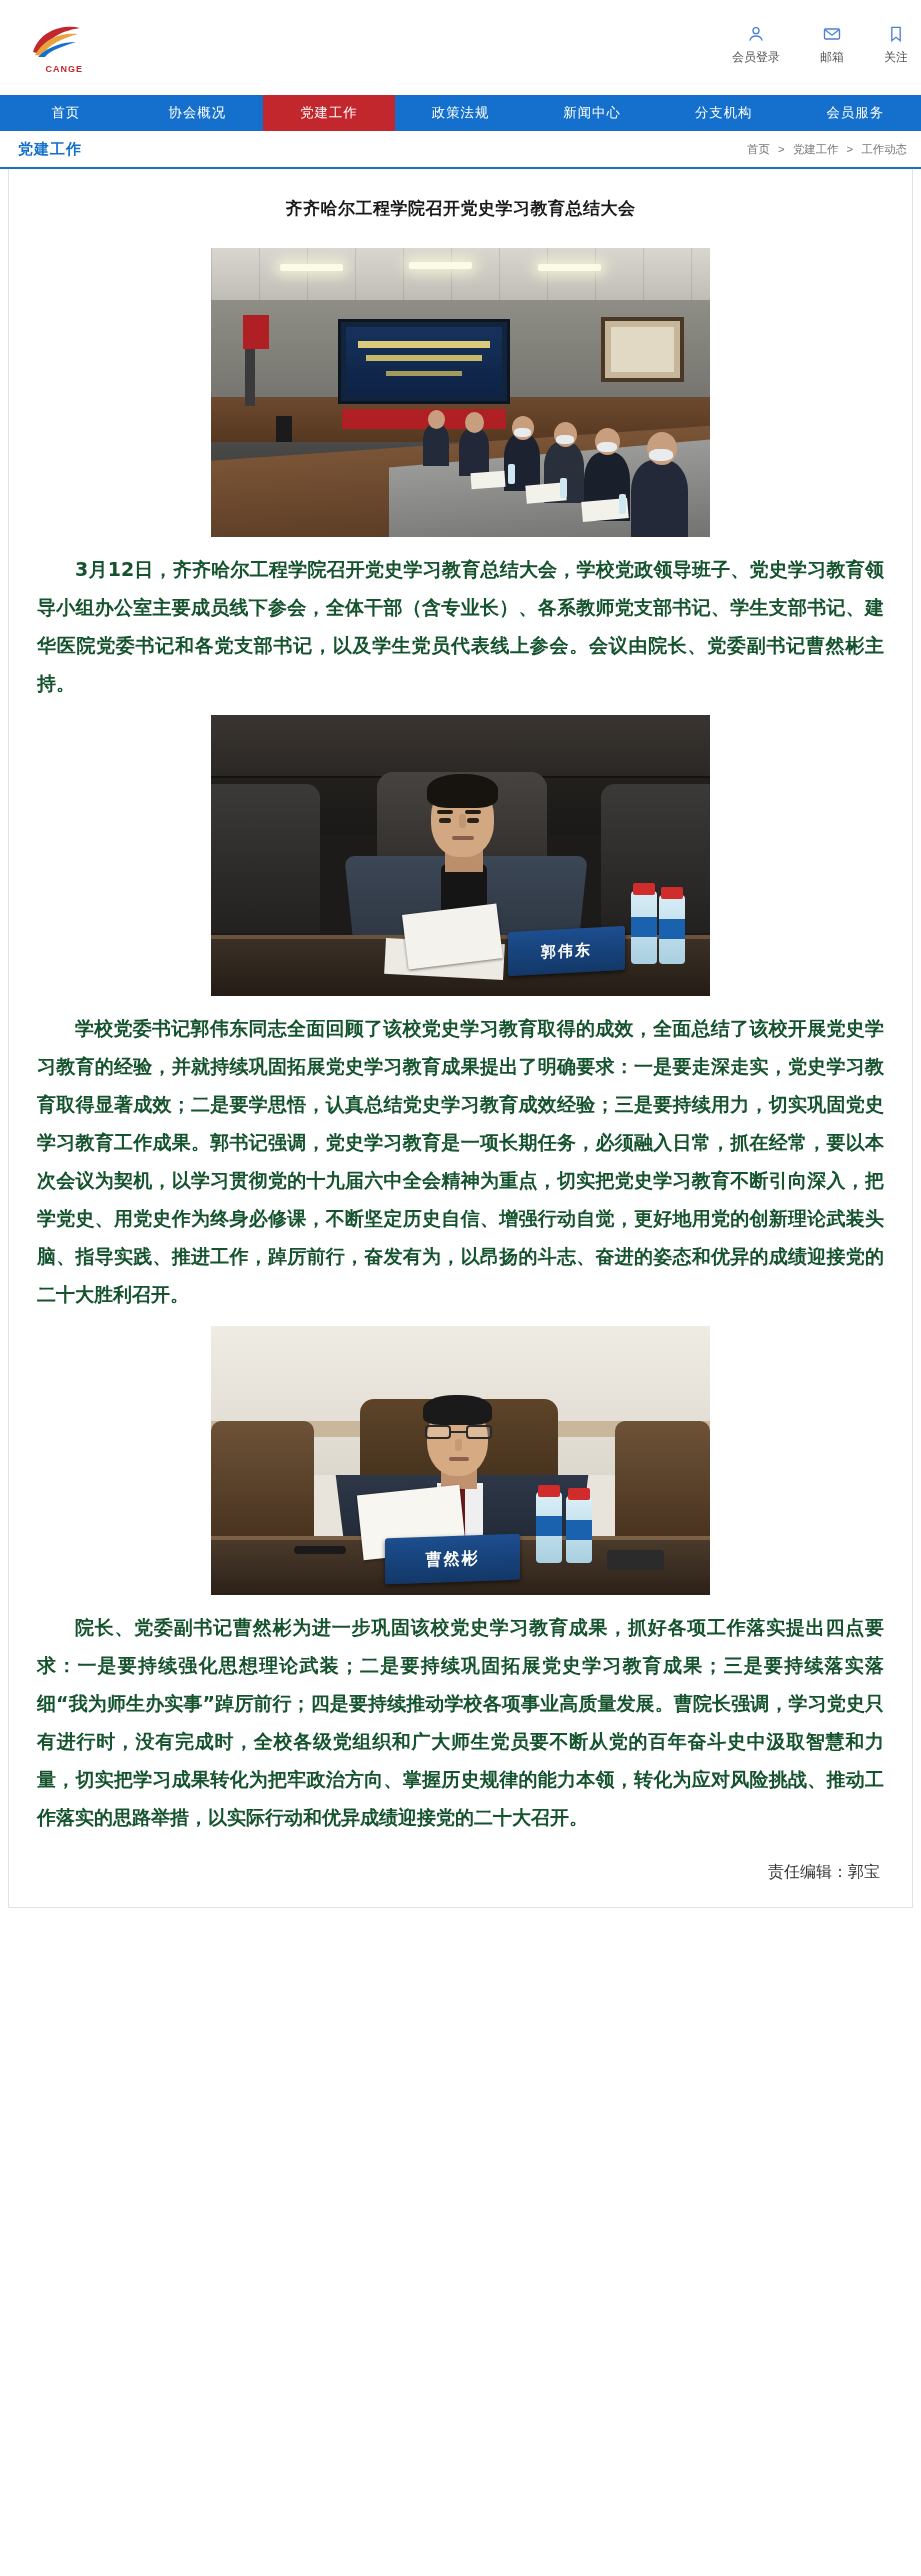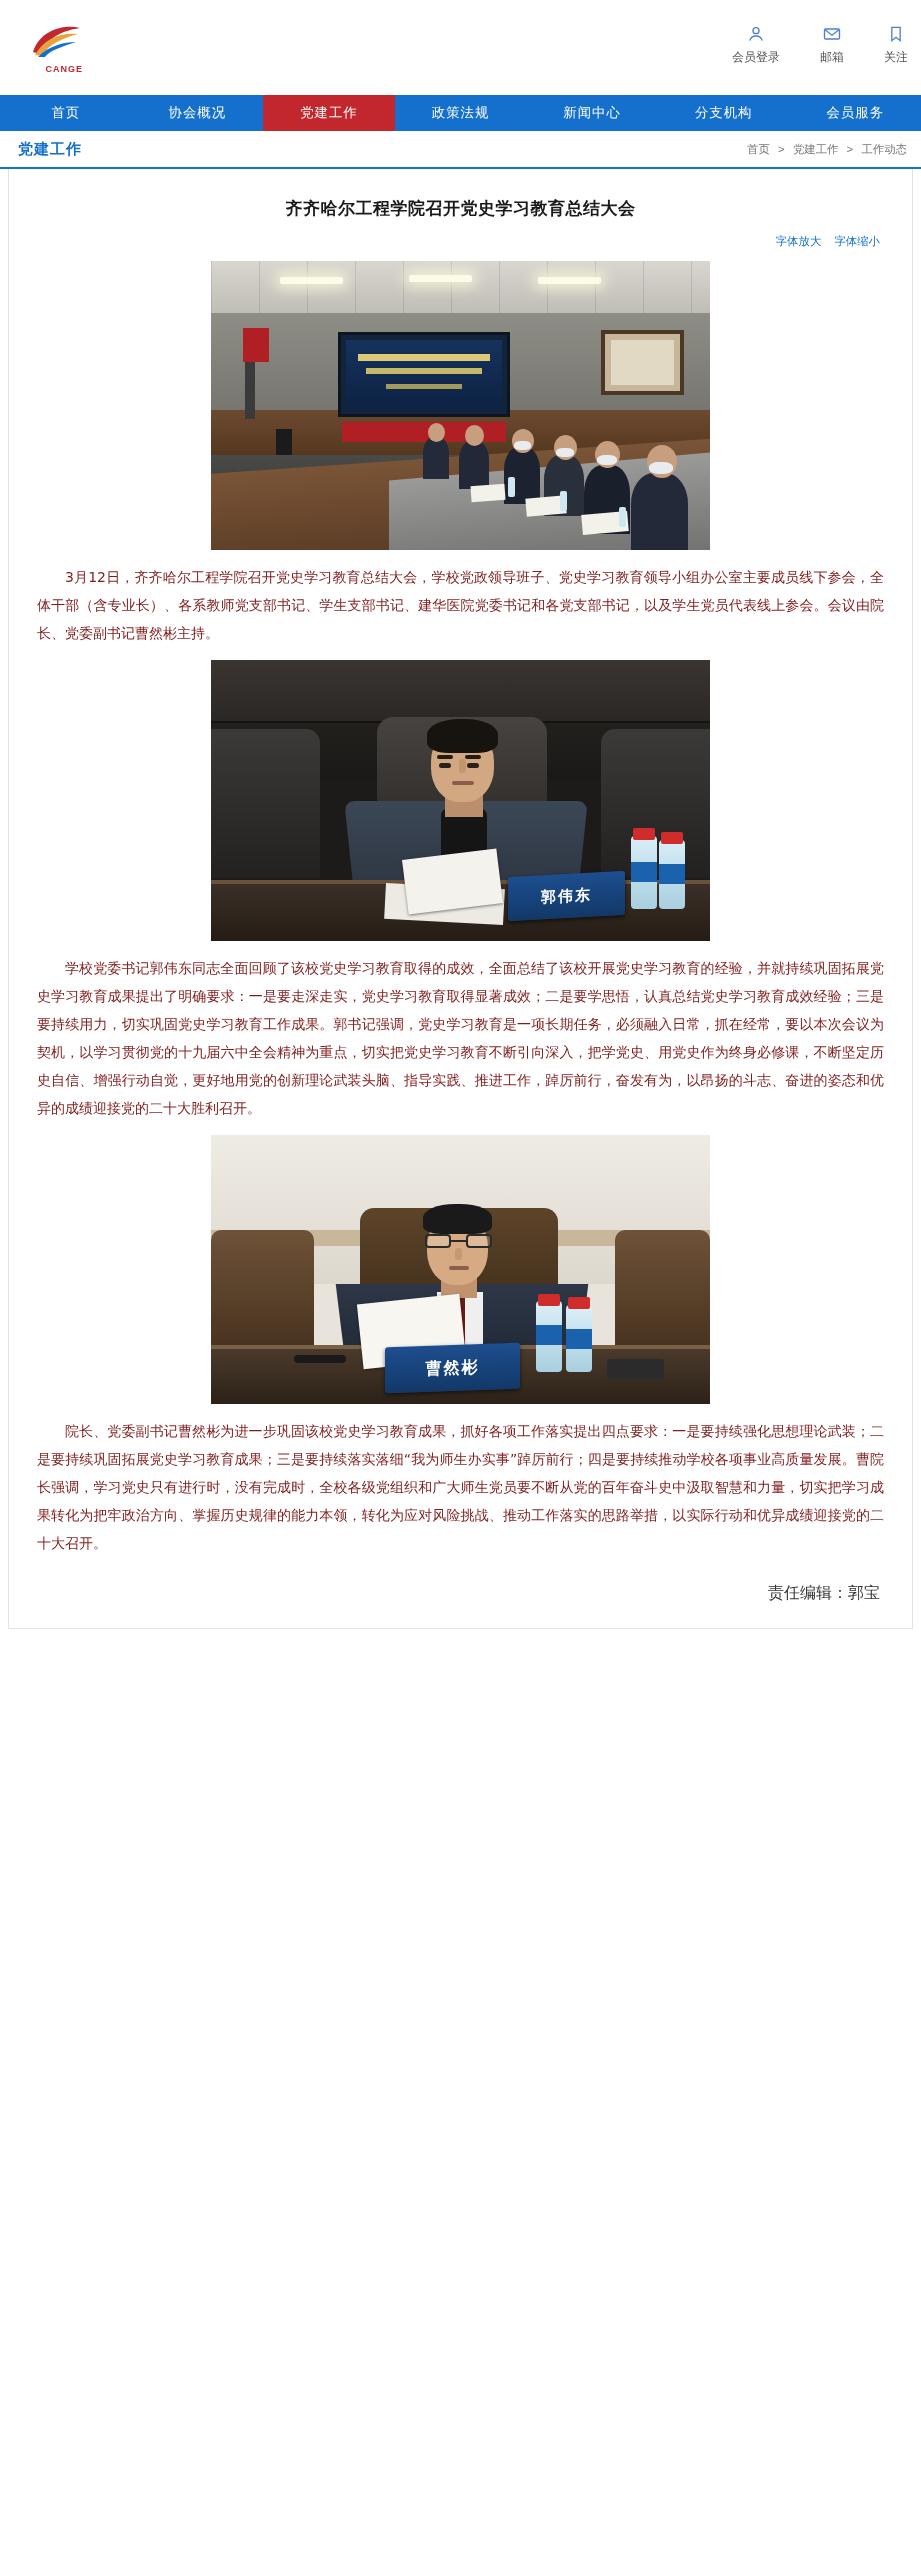--- a/index.html
+++ b/index.html
@@ -77,37 +77,38 @@
   .crumb-sep { margin: 0 5px; color: #aaa; }
 
   
   .article {
     border: 1px solid #e2e2e2; border-top: none;
     margin: 0 8px; padding: 22px 28px 10px;
     background: #fff;
   }
   .art-title {
     text-align: center; font-size: 17px; font-weight: bold; color: #1a1a1a;
-    letter-spacing: 0.5px; margin: 6px 0 14px;
+    letter-spacing: 0.5px; margin: 6px 0 28px;
   }
   .art-meta {
     text-align: center; font-size: 11.4px; color: #666;
     border-bottom: 1px dashed #ddd; padding-bottom: 10px;
   }
   .art-meta span { margin: 0 6px; }
   .font-tools {
     text-align: right; font-size: 11.4px; color: #1470cc; margin: 7px 4px 4px 0;
   }
   .font-tools span { margin-left: 10px; cursor: pointer; }
 
   .photo-wrap { display: flex; justify-content: center; margin: 12px 0 6px; }
   .para {
-    font-size: 14px; line-height: 2.0; color: #7f1d1d; text-align: justify;
+    font-size: 19px; line-height: 2.0; color: #14532d; text-align: justify;
     text-indent: 2em; margin: 13px 0;
     font-family: "DejaVu Sans", "Liberation Sans", sans-serif;
+    font-weight: bold;
   }
   .editor {
     text-align: right; font-size: 16px; color: #333; margin: 26px 4px 14px 0;
   }
 
   
   .ph { position: relative; overflow: hidden; }
   .ph1 { width: 499px; height: 289px; background: #2c2f34; }
   .p1-ceiling { position:absolute; left:0; top:0; width:100%; height:52px;
     background: linear-gradient(#d8d6cf, #bfbdb5); }
@@ -325,24 +326,20 @@
       <span class="crumb-sep">&gt;</span>
       <span>工作动态</span>
     </div>
   </div>
 
   <div class="article">
 
     <div class="art-title">齐齐哈尔工程学院召开党史学习教育总结大会</div>
 
 
-    <div class="font-tools">
-      <span>字体放大</span>
-      <span>字体缩小</span>
-    </div>
 
     <div class="photo-wrap">
       <div class="ph ph1">
         <div class="p1-ceiling"></div>
         <div class="p1-ceil-grid"></div>
         <div class="p1-lamp" style="left:69px; top:16px;"></div>
         <div class="p1-lamp" style="left:198px; top:14px;"></div>
         <div class="p1-lamp" style="left:327px; top:16px;"></div>
         <div class="p1-wall"></div>
         <div class="p1-wood"></div>

